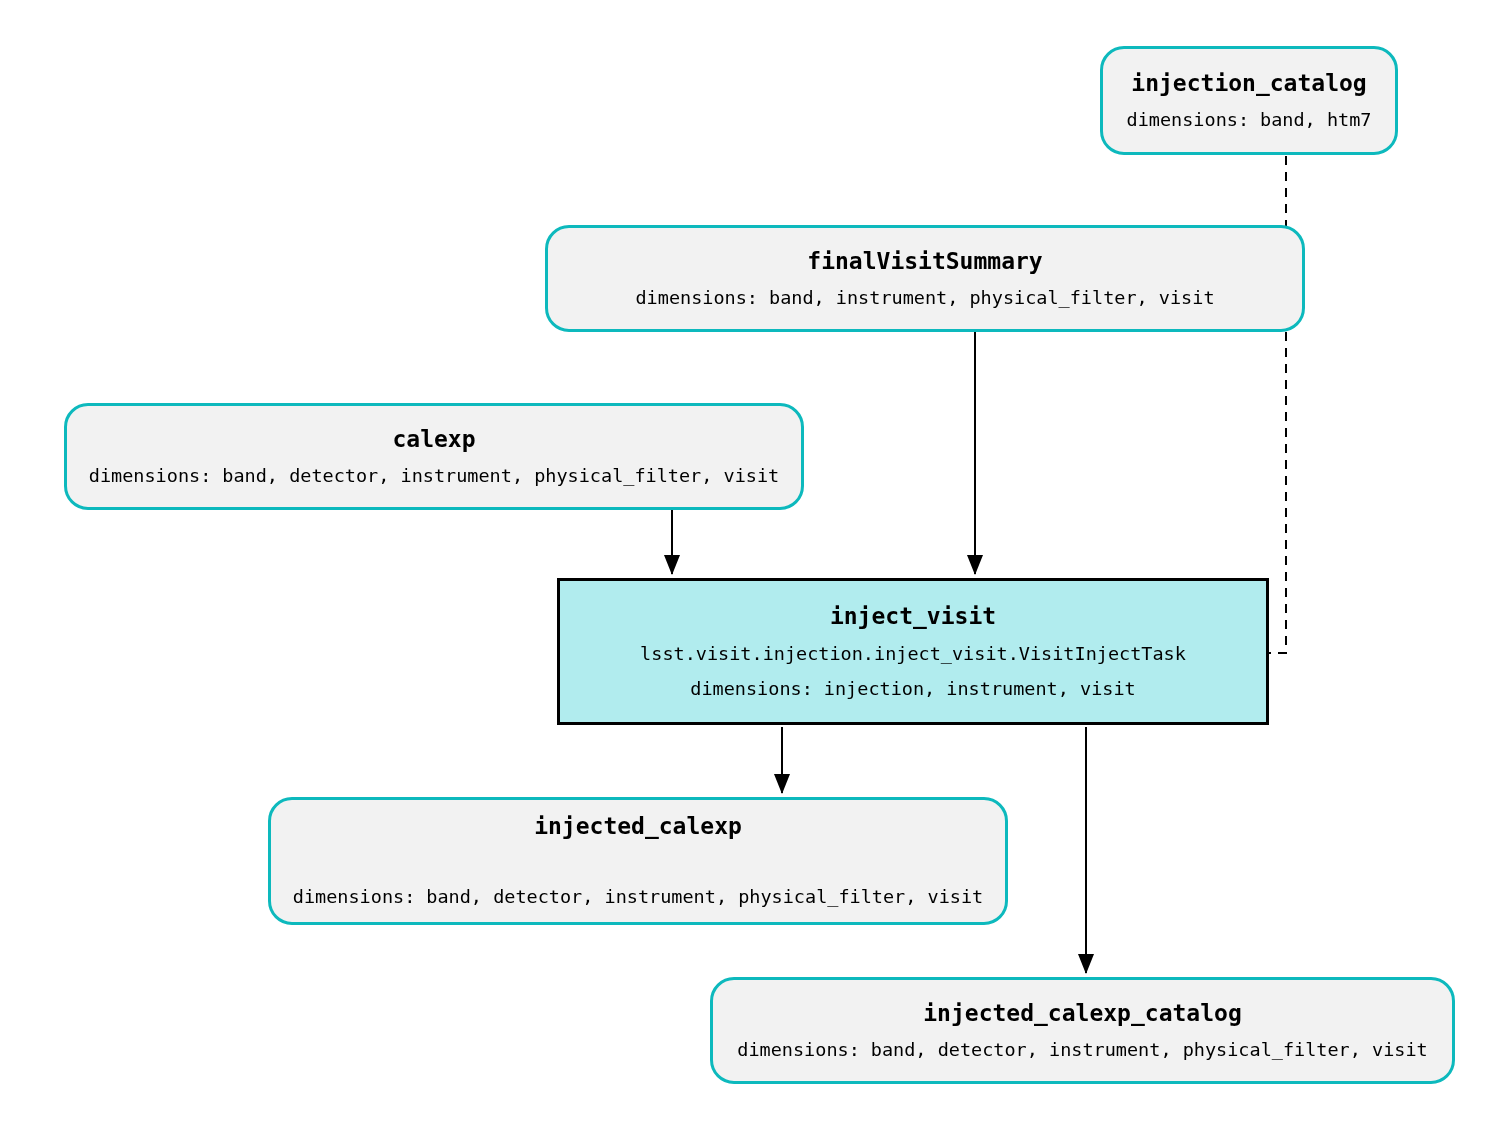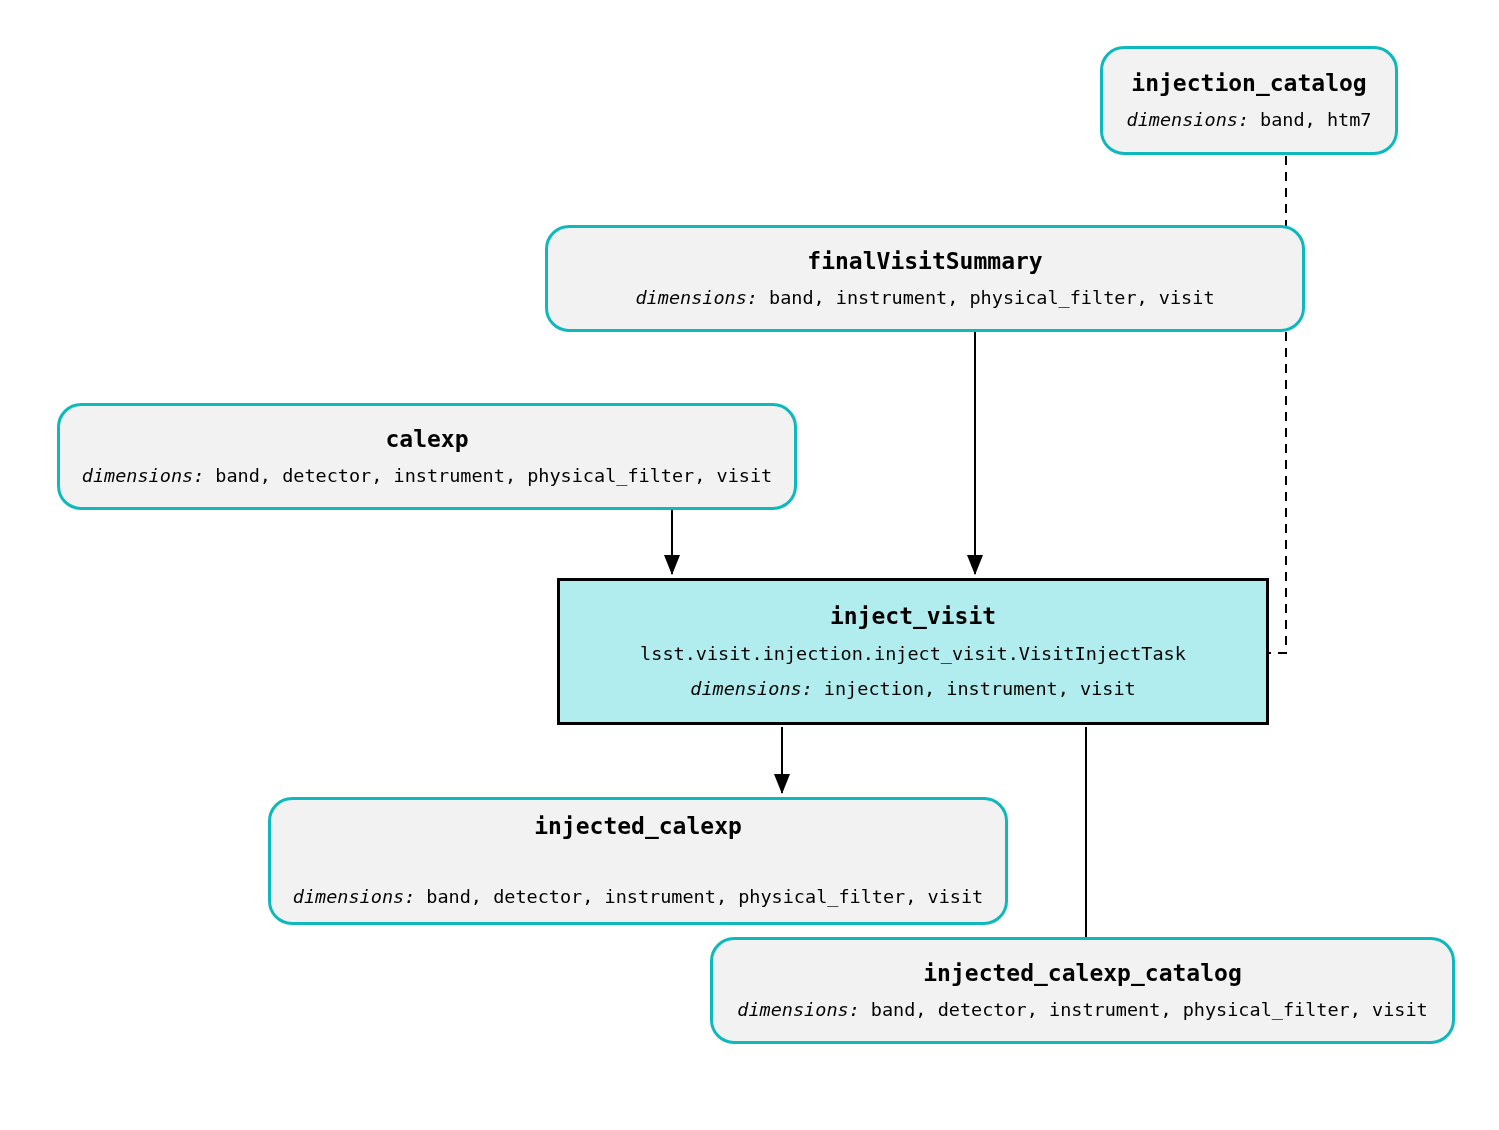--- a/index.html
+++ b/index.html
@@ -49,30 +49,29 @@
     white-space: nowrap;
     line-height: 1.1;
   }
   .node-line {
     font-size: 18.5px;
     color: #000000;
     white-space: nowrap;
     line-height: 1.1;
   }
   .dims-label {
-    font-style: italic;
     margin-right: 11px;
   }
   
   #node-injection-catalog        { left: 1100px; top: 46px;  width: 298px; height: 109px; }
   #node-final-visit-summary      { left: 545px;  top: 225px; width: 760px; height: 107px; }
-  #node-calexp                   { left: 57px;   top: 403px; width: 740px; height: 107px; }
+  #node-calexp                   { left: 64px;   top: 403px; width: 740px; height: 107px; }
   #node-inject-visit             { left: 557px;  top: 578px; width: 712px; height: 147px; }
   #node-injected-calexp          { left: 268px;  top: 797px; width: 740px; height: 128px; gap: 41px; }
-  #node-injected-calexp-catalog  { left: 710px;  top: 937px; width: 745px; height: 107px; }
+  #node-injected-calexp-catalog  { left: 710px;  top: 977px; width: 745px; height: 107px; }
 </style>
 </head>
 <body>
 
 <div class="canvas">
 
   <svg class="edges" width="1499" height="1130" viewBox="0 0 1499 1130" xmlns="http://www.w3.org/2000/svg">
     <defs>
       <marker id="arrowhead" viewBox="0 0 10 8" refX="9.5" refY="4" markerWidth="10" markerHeight="8" orient="auto">
         <path d="M0,0 L10,4 L0,8 z" fill="#000000"></path>

